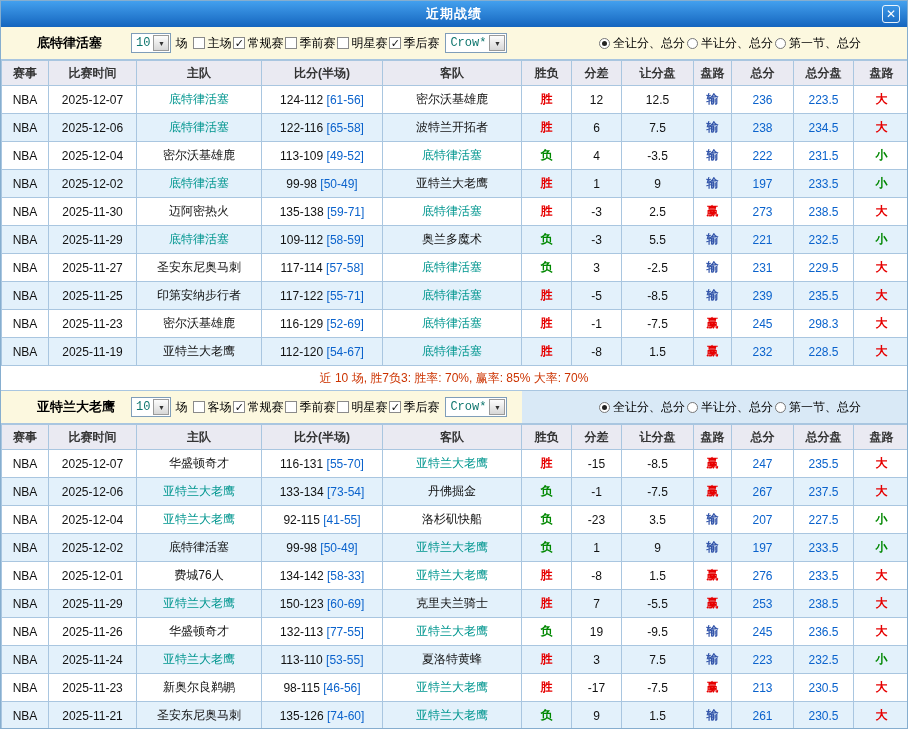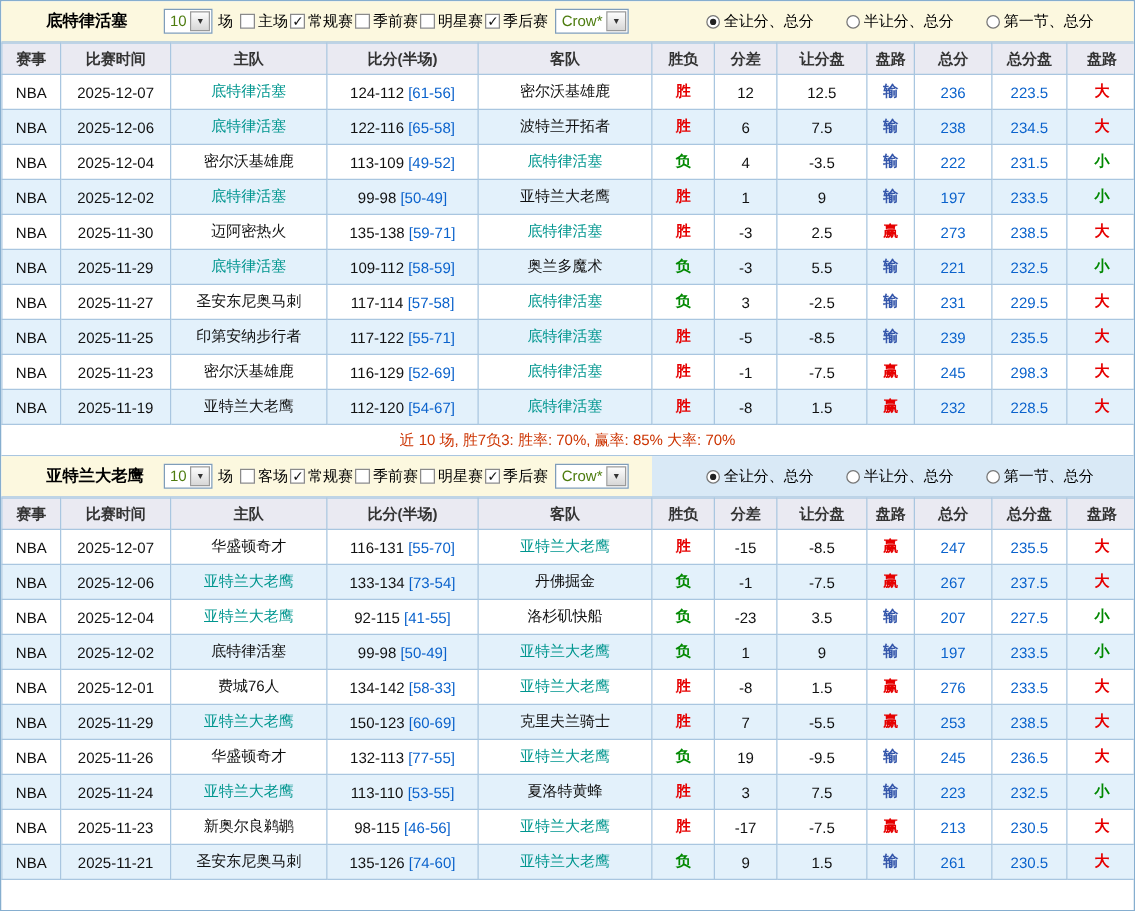--- a/index.html
+++ b/index.html
@@ -12,30 +12,30 @@
   .close { position:absolute; right:7px; top:4px; width:18px; height:18px; border:1px solid rgba(255,255,255,.9);
            border-radius:3px; color:#fff; font-size:12px; font-weight:bold; display:flex; align-items:center;
            justify-content:center; cursor:pointer; }
 
   .filterbar { height:33px; display:flex; align-items:center; background:var(--filter_bg,#FCF8DF);
                font-size:12px; padding-left:36px; border-bottom:1px solid var(--grid_border,#A9C6E0); }
   .filterbar.split { background:linear-gradient(90deg,var(--filter_bg,#FCF8DF) 0,var(--filter_bg,#FCF8DF) 521px,var(--filter_bg_right,#D9E9F6) 521px); }
   .team { font-weight:bold; font-size:13px; color:#000; width:94px; }
   .select { display:inline-flex; align-items:center; height:20px; border:1px solid #7F9DB9; background:#fff;
             padding:0 1px 0 4px; margin:0 4px 0 0; cursor:pointer; }
-  .selval { font-size:12px; color:#4d7c0f; }
+  .selval { font-size:12px; color:#0f766e;font-family:Liberation Mono, monospace; }
   .arrow { width:16px; height:16px; margin-left:3px; background:linear-gradient(#FDFDFD,#D7D7D7);
            border:1px solid #9a9a9a; font-size:7px; color:#333; display:flex; align-items:center; justify-content:center; }
   .unit { margin-right:6px; }
   .checks { display:flex; align-items:center; }
   .cb { display:inline-flex; align-items:center; margin-right:2px; cursor:pointer; }
   .box { width:12px; height:12px; border:1px solid #8a8a8a; background:#fff; font-size:11px; color:#111;
          display:flex; align-items:center; justify-content:center; margin-right:2px; font-weight:bold; }
   .crowsel { margin-left:4px; }
-  .radios { margin-left:auto; margin-right:32px; display:flex; align-items:flex-end; gap:26px; }
+  .radios { margin-left:auto; margin-right:46px; display:flex; align-items:flex-end; gap:2px; }
   .radio { display:inline-flex; align-items:center; gap:3px; cursor:pointer; }
   .rc { width:11px; height:11px; border:1px solid #777; border-radius:50%; background:#fff;
         display:inline-flex; align-items:center; justify-content:center; }
   .rc.sel::after { content:""; width:5px; height:5px; border-radius:50%; background:#222; }
 
   table { border-collapse:collapse; table-layout:fixed; width:100%; }
   th { height:25px; border:1px solid var(--grid_border,#A9C6E0); background:var(--header_bg,#EAEAF2);
        font-size:12px; color:#333; font-weight:bold; }
   td { height:28px; border:1px solid var(--grid_border,#A9C6E0); text-align:center; font-size:12px; color:#111; padding:0; }
   tr.alt td { background:var(--row_alt_bg,#E3F1FB); }
@@ -49,20 +49,24 @@
   .blue { color:var(--value_blue,#0A62CC); }
   .res { font-weight:bold; }
   .score { font-weight:normal; }
   .half { color:var(--value_blue,#0A62CC); }
 </style>
 </head>
 <body>
 
 <div class="popup">
 
+  <div class="titlebar">
+    <span class="title">近期战绩</span>
+    <span class="close">✕</span>
+  </div>
 
   <div class="section">
     <div class="filterbar">
       <span class="team">底特律活塞</span>
       <span class="select">
         <span class="selval">10</span>
         <span class="arrow">▼</span>
       </span>
       <span class="unit">场</span>
       <span class="checks">

